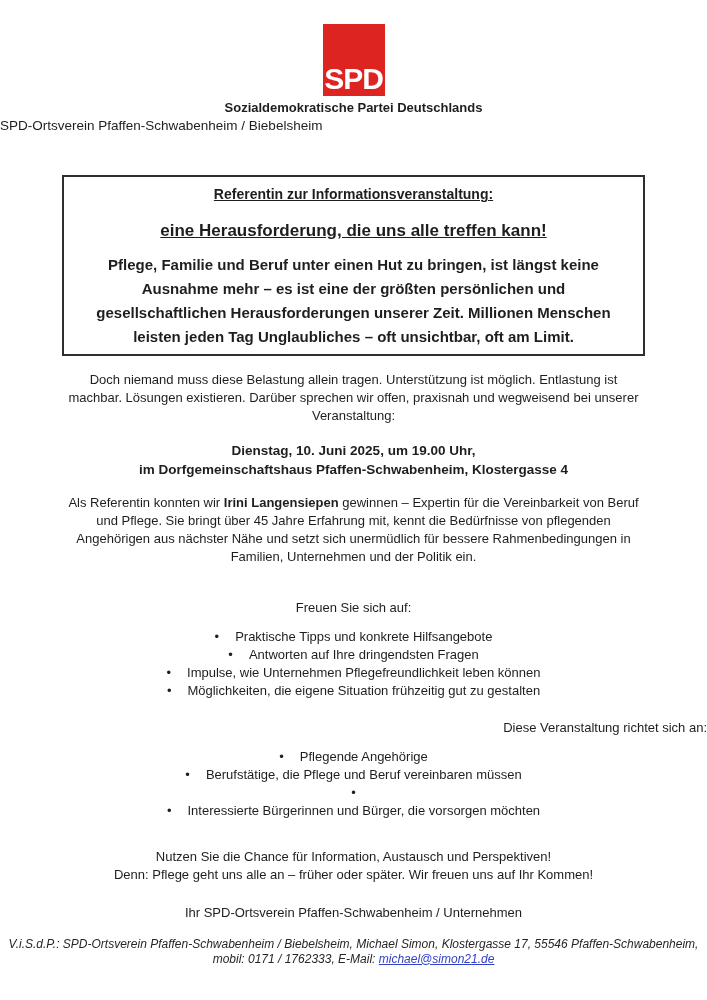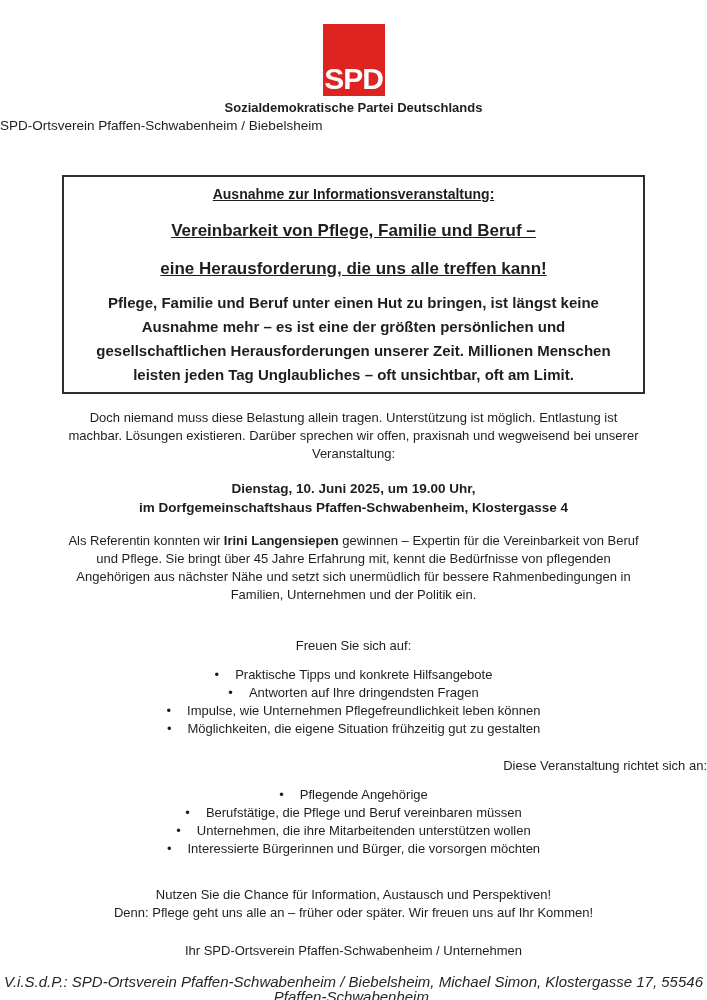--- a/index.html
+++ b/index.html
@@ -52,41 +52,40 @@
   .list-heading.second { margin-top: 20px; text-align: right; }
   .blist        { margin-top: 12px; }
   .bitem        { display: flex; justify-content: center; column-gap: 16px; font-size: 13px; line-height: 18px; }
   .dot          { font-size: 13px; }
   .closing      { margin-top: 28px; font-size: 13px; line-height: 18px; text-align: center; }
   .signoff      { margin-top: 21px; font-size: 13px; line-height: 16px; text-align: center; }
 
   
   .page-footer {
     margin-top: 16px;
-    font-size: 15px; font-style: italic; line-height: 14.5px;
+    font-size: 12px; font-style: italic; line-height: 14.5px;
     text-align: center; color: #262626;
   }
   .page-footer a { text-decoration: underline; color: #3340c8; }
 </style>
 </head>
 <body>
 
 <div class="page">
 
   <header>
     <div class="logo" style="background: rgb(221, 36, 32);">
       <span class="logo-text">SPD</span>
     </div>
     <div class="org-name">Sozialdemokratische Partei Deutschlands</div>
     <div class="org-local">SPD-Ortsverein Pfaffen-Schwabenheim / Biebelsheim</div>
   </header>
 
   <section class="inv-box">
-    <div class="kicker">Ausnahme zur Informationsveranstaltung:</div>
-    <div class="box-title">Vereinbarkeit von Pflege, Familie und Beruf –</div>
+    <div class="kicker">Referentin zur Informationsveranstaltung:</div>
     <div class="box-title">eine Herausforderung, die uns alle treffen kann!</div>
     <p class="intro">Pflege, Familie und Beruf unter einen Hut zu bringen, ist längst keine Ausnahme mehr – es ist eine der größten persönlichen und gesellschaftlichen Herausforderungen unserer Zeit. Millionen Menschen leisten jeden Tag Unglaubliches – oft unsichtbar, oft am Limit.</p>
   </section>
 
   <p class="para">Doch niemand muss diese Belastung allein tragen. Unterstützung ist möglich. Entlastung ist machbar. Lösungen existieren. Darüber sprechen wir offen, praxisnah und wegweisend bei unserer Veranstaltung:</p>
 
   <div class="event">
     <div>Dienstag, 10. Juni 2025, um 19.00 Uhr,</div>
     <div>im Dorfgemeinschaftshaus Pfaffen-Schwabenheim, Klostergasse 4</div>
   </div>
@@ -118,21 +117,20 @@
     <li class="bitem">
       <span class="dot">•</span>
       <span>Pflegende Angehörige</span>
     </li>
     <li class="bitem">
       <span class="dot">•</span>
       <span>Berufstätige, die Pflege und Beruf vereinbaren müssen</span>
     </li>
     <li class="bitem">
       <span class="dot">•</span>
-      <span>Unternehmen, die ihre Mitarbeitenden unterstützen wollen</span>
     </li>
     <li class="bitem">
       <span class="dot">•</span>
       <span>Interessierte Bürgerinnen und Bürger, die vorsorgen möchten</span>
     </li>
   </ul>
 
   <div class="closing">
     <div>Nutzen Sie die Chance für Information, Austausch und Perspektiven!</div>
     <div>Denn: Pflege geht uns alle an – früher oder später. Wir freuen uns auf Ihr Kommen!</div>

